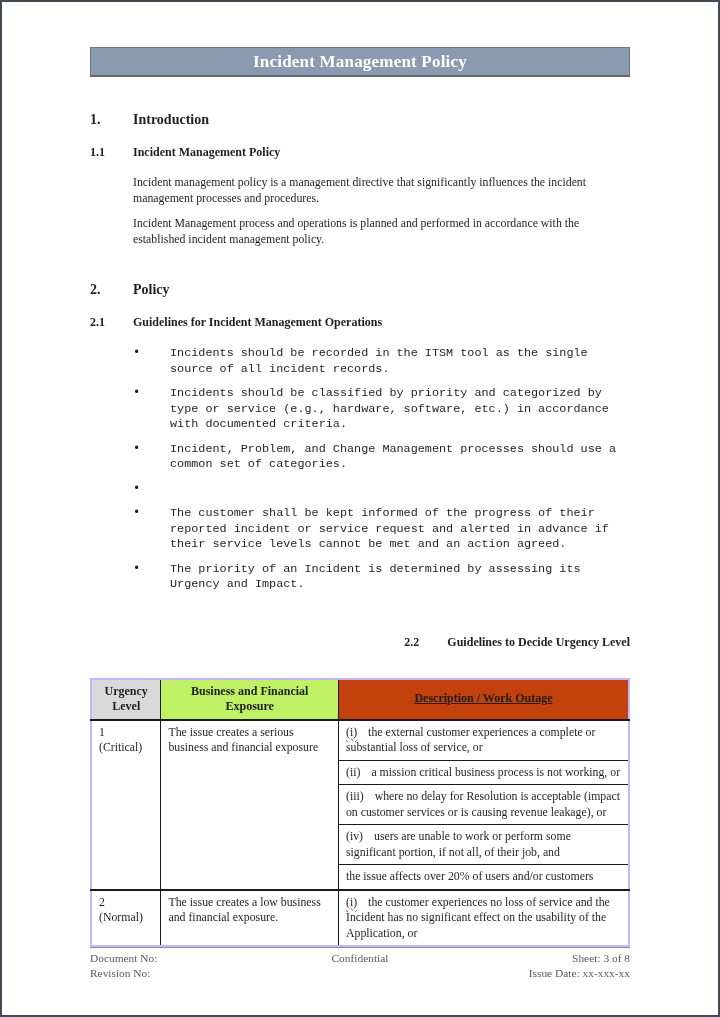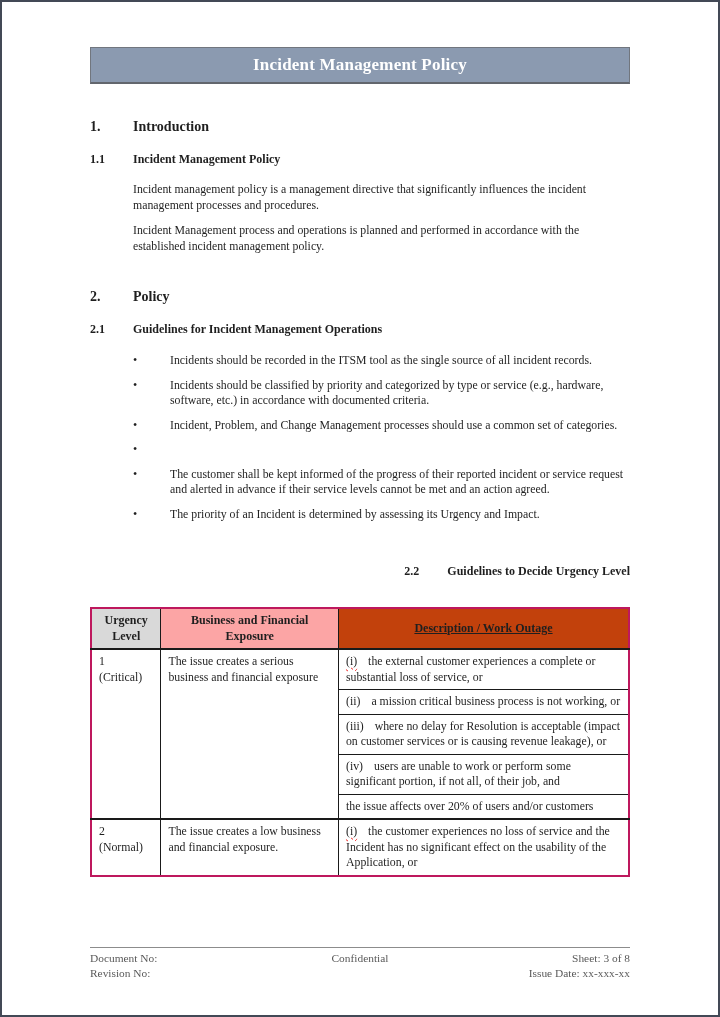--- a/index.html
+++ b/index.html
@@ -33,29 +33,29 @@
   .h-row .num { width:43px; flex-shrink:0; }
   .h1 { font-size:14px; margin-top:17px; }
   .h2 { font-size:12px; margin-top:17px; }
   
   .para {
     margin-left:43px; margin-top:15px;
     font-size:11.8px; line-height:15.5px;
   }
   .para + .para { margin-top:10px; }
   
-  .bullets { margin-top:16px; }
+  .bullets { margin-top:16px;font-family:Liberation Mono, monospace; }
   .bullet-item { display:flex; margin-bottom:9px; font-size:11.8px; line-height:15.5px; }
   .bullet-item .dot { width:37px; margin-left:43px; flex-shrink:0; }
   .bullet-item .dot::before { content:"•"; font-size:12px; }
   
   table.urgency {
     width:100%; margin-top:28px;
     border-collapse:collapse;
-    border:2px solid #be185d;
+    border:2px solid #c4b5fd;
     font-size:11.8px; line-height:15.5px;
   }
   table.urgency td, table.urgency th {
     border:1px solid #1a1a1a;
     padding:4px 7px;
     vertical-align:top;
     text-align:left;
     font-weight:normal;
   }
   table.urgency th {
@@ -160,21 +160,21 @@
 
   <table class="urgency">
     <colgroup>
       <col class="col-level">
         <col class="col-exposure">
         <col class="col-desc">
     </colgroup>
     <thead>
       <tr>
         <th style="background: rgb(217, 217, 217);">Urgency Level</th>
-        <th style="background: #fca5a5;">Business and Financial Exposure</th>
+        <th style="background: #bef264;">Business and Financial Exposure</th>
         <th style="background: #c2410c; text-decoration: underline;">Description / Work Outage</th>
       </tr>
     </thead>
     <tbody>
       <tr>
         <td class="level-cell" rowspan="5">
           <div>1</div>
           <div>(Critical)</div>
         </td>
         <td rowspan="5">The issue creates a serious business and financial exposure</td>

